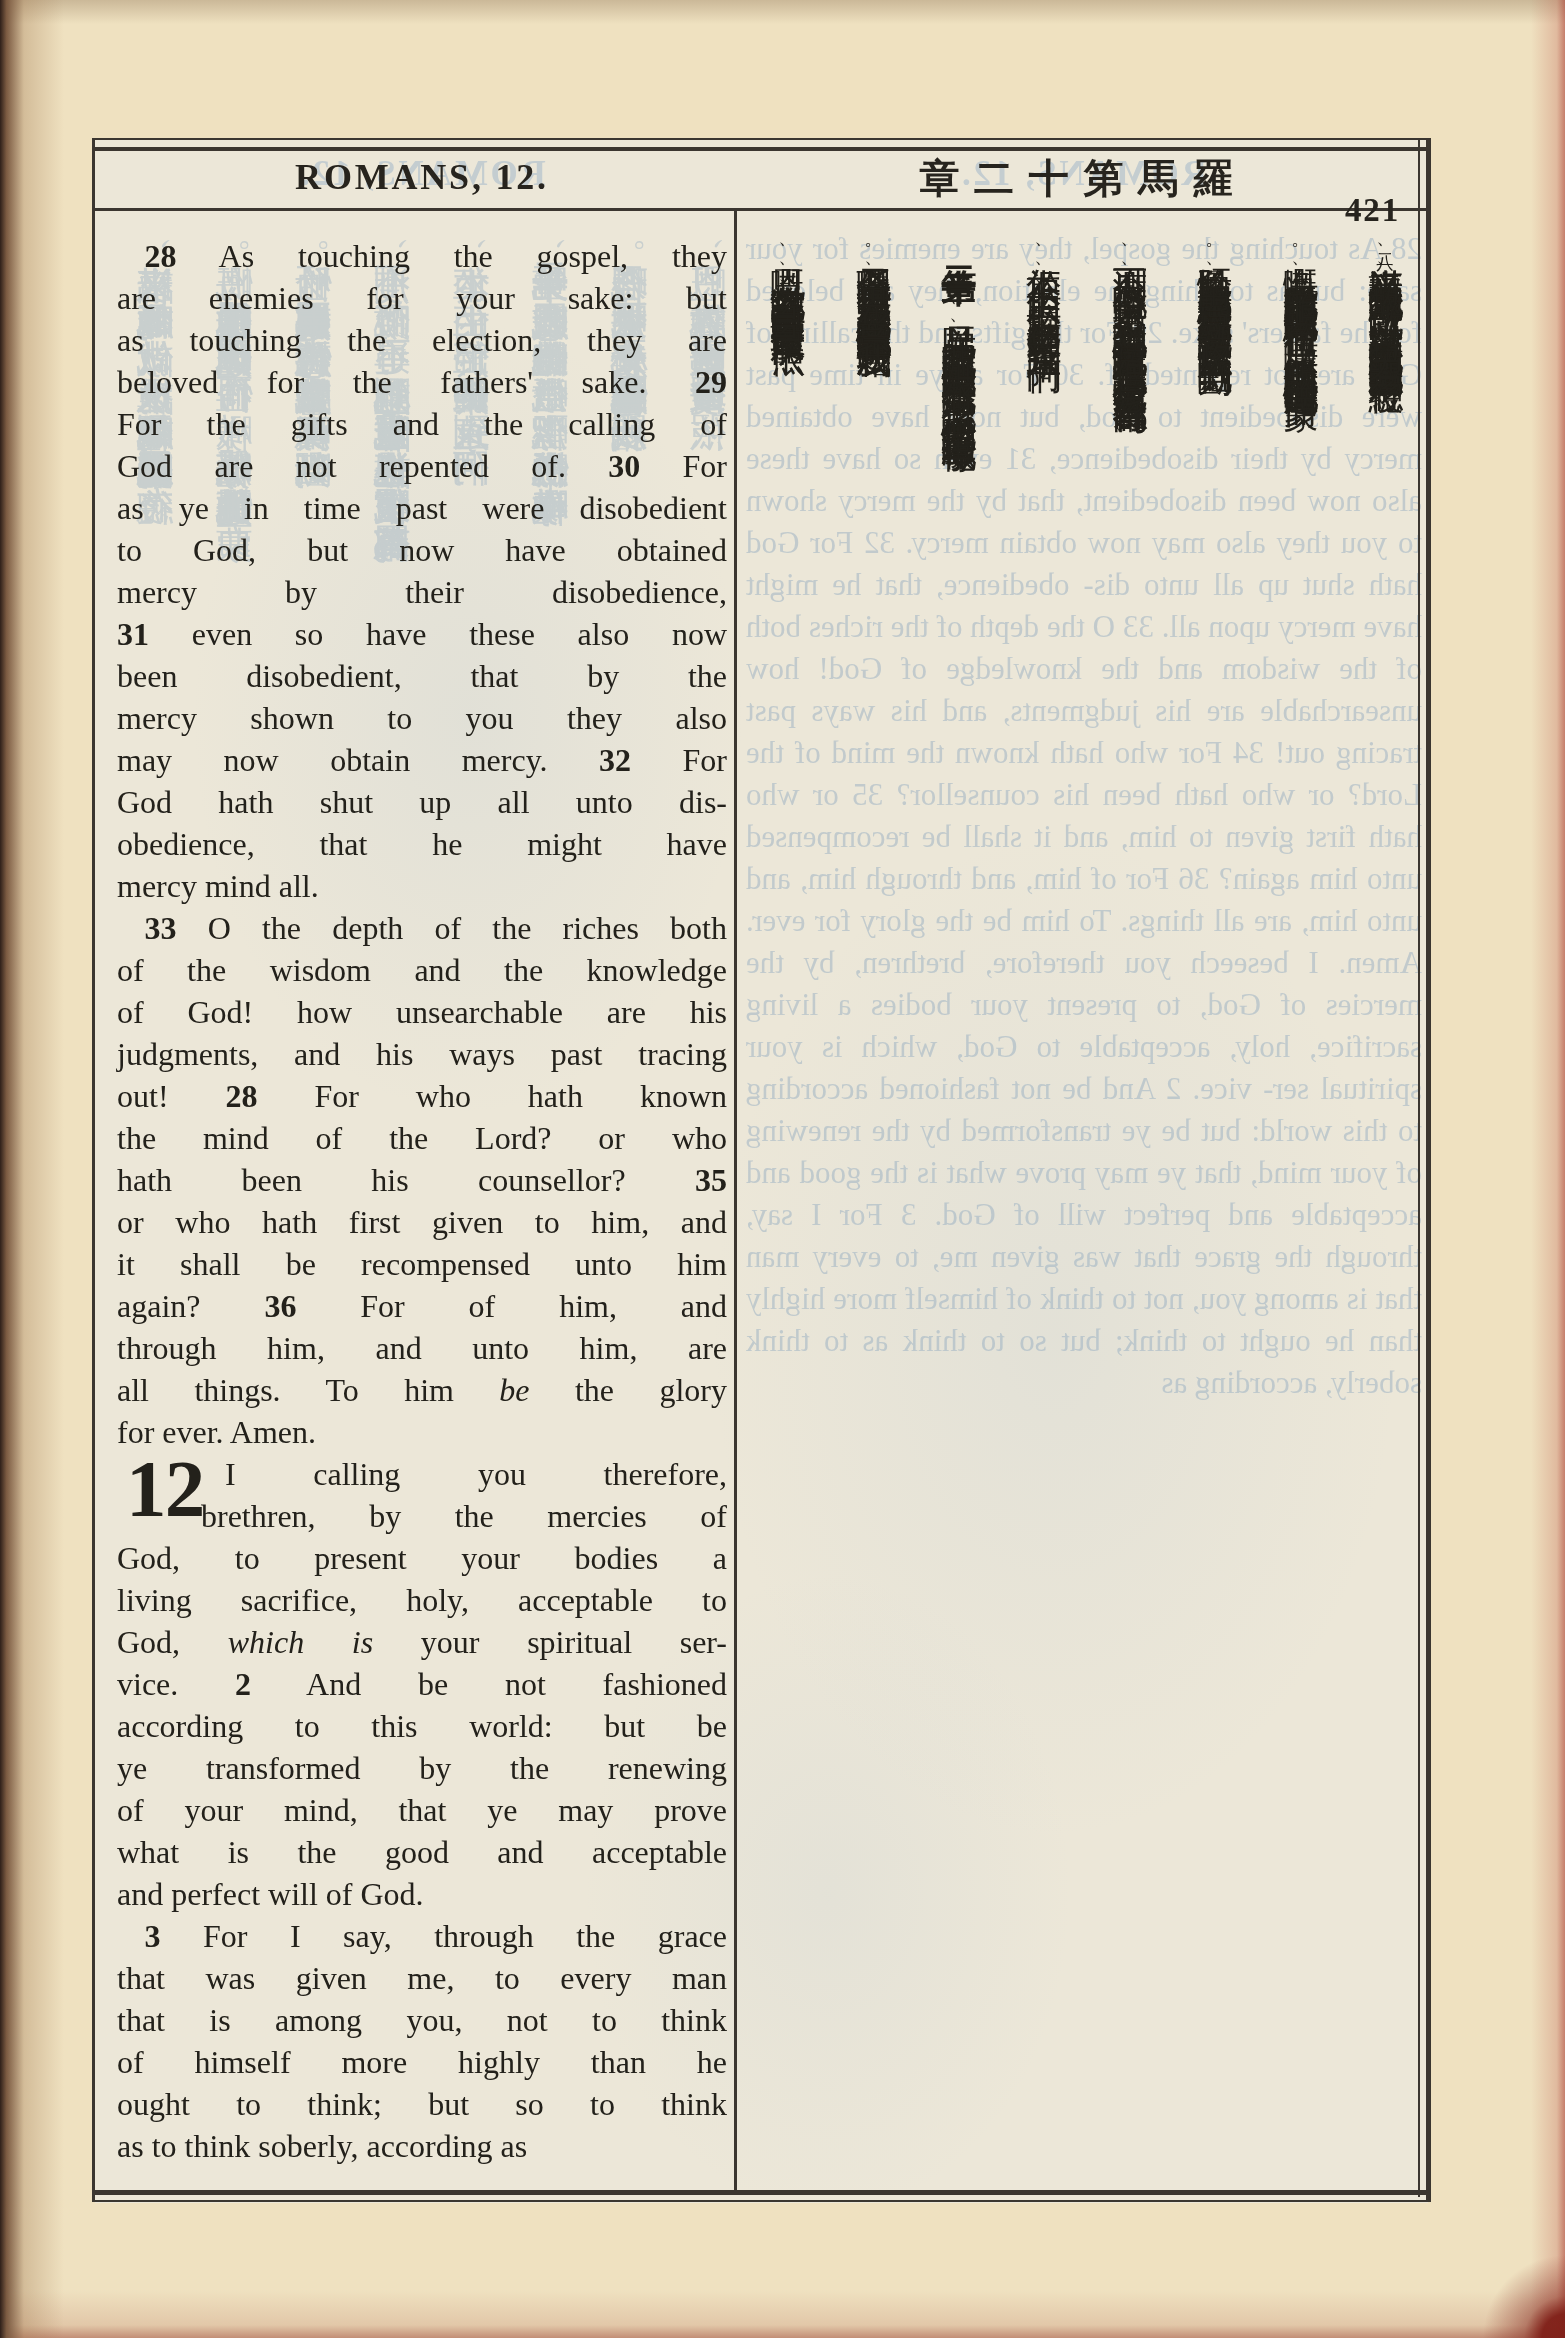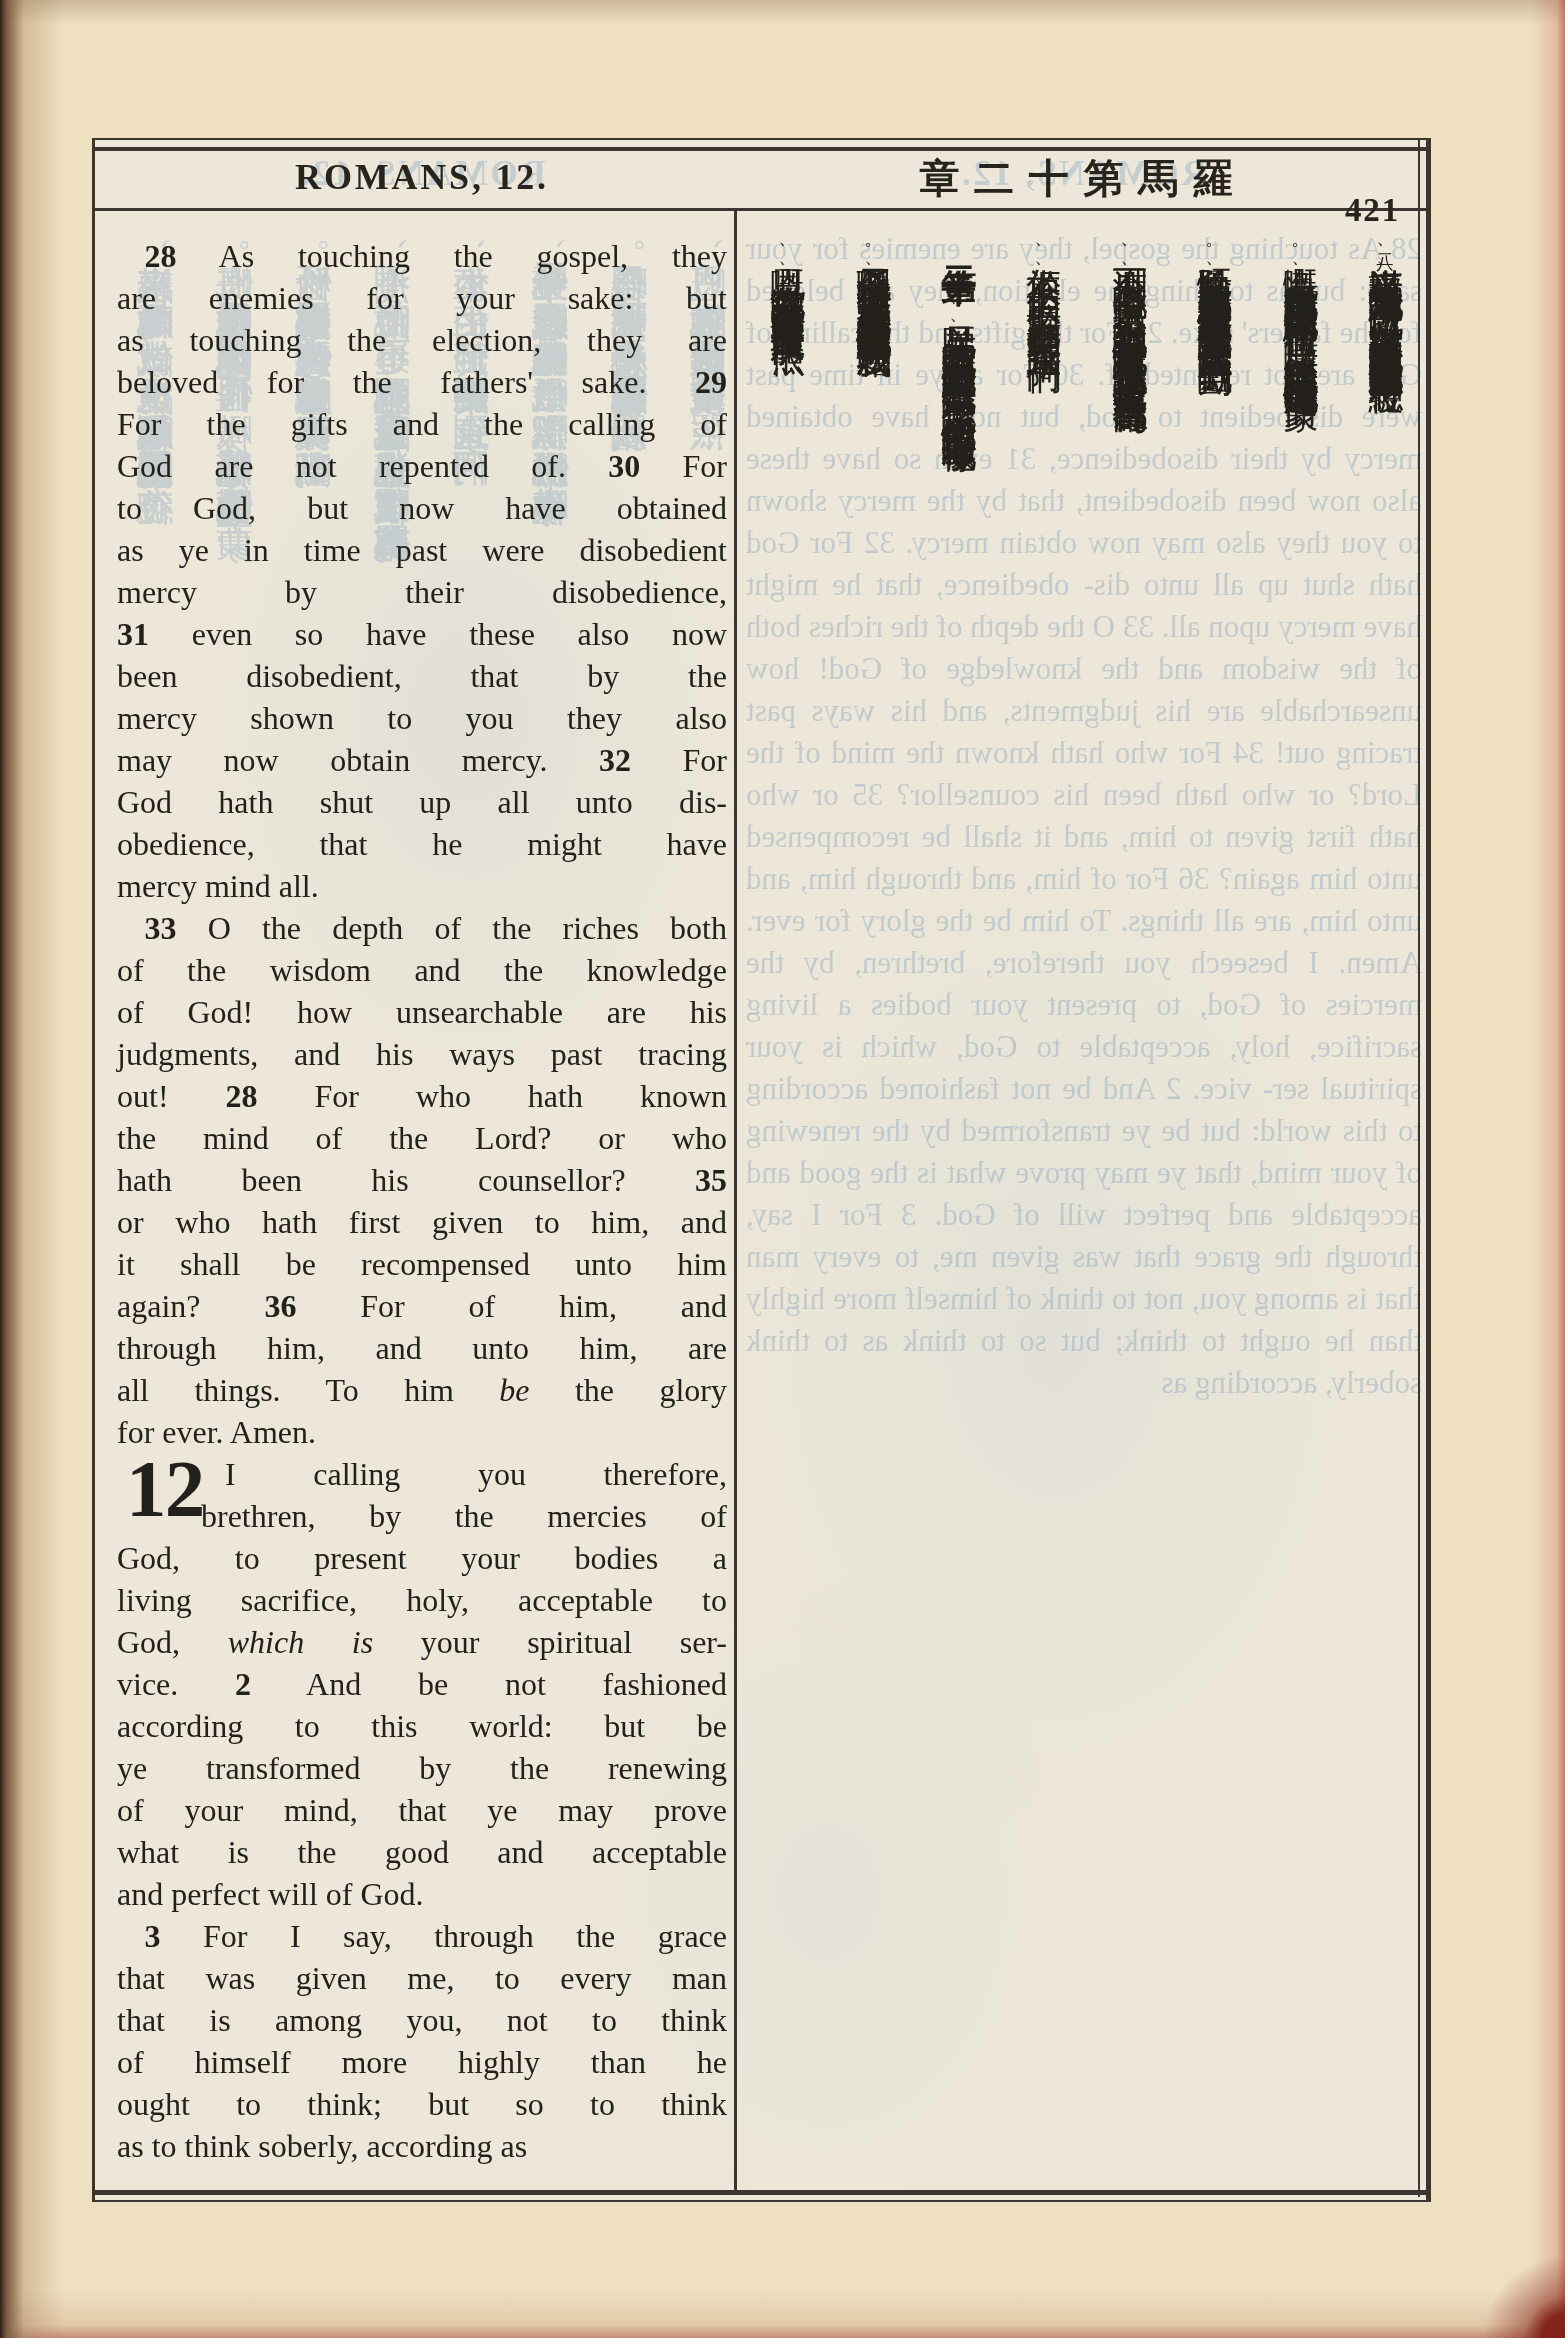--- a/index.html
+++ b/index.html
@@ -108,22 +108,22 @@
   <div class="hdr h-chi">章二十第馬羅</div>
   <div class="hdr h-num">421</div>
 
   <div class="eng">
       <div class="line ind"><span class="vn">28</span><span class=""> As touching the gospel, they</span></div>
       <div class="line"><span class="">are enemies for your sake: but</span></div>
       <div class="line"><span class="">as touching the election, they are</span></div>
       <div class="line"><span class="">beloved for the fathers' sake. </span><span class="vn">29</span></div>
       <div class="line"><span class="">For the gifts and the calling of</span></div>
       <div class="line"><span class="">God are not repented of. </span><span class="vn">30</span><span class=""> For</span></div>
+      <div class="line"><span class="">as ye in time past were disobedient</span></div>
       <div class="line"><span class="">to God, but now have obtained</span></div>
-      <div class="line"><span class="">as ye in time past were disobedient</span></div>
       <div class="line"><span class="">mercy by their disobedience,</span></div>
       <div class="line"><span class="vn">31</span><span class=""> even so have these also now</span></div>
       <div class="line"><span class="">been disobedient, that by the</span></div>
       <div class="line"><span class="">mercy shown to you they also</span></div>
       <div class="line"><span class="">may now obtain mercy. </span><span class="vn">32</span><span class=""> For</span></div>
       <div class="line"><span class="">God hath shut up all unto dis-</span></div>
       <div class="line"><span class="">obedience, that he might have</span></div>
       <div class="line end"><span class="">mercy mind all.</span></div>
       <div class="line ind"><span class="vn">33</span><span class=""> O the depth of the riches both</span></div>
       <div class="line"><span class="">of the wisdom and the knowledge</span></div>

